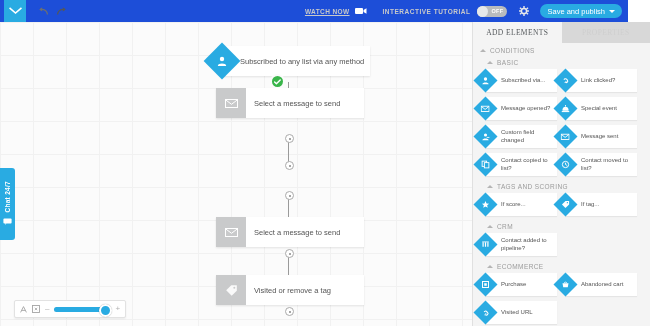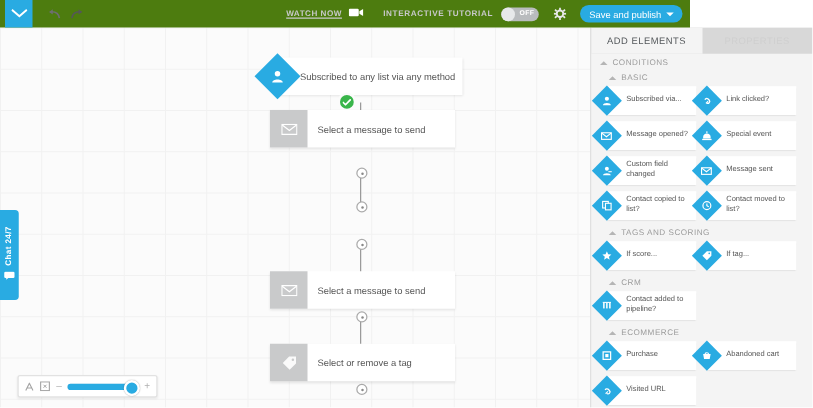--- a/index.html
+++ b/index.html
@@ -20,22 +20,22 @@
     width: 650px;
     height: 326px;
     position: relative;
     overflow: hidden;
   }
 
   
   .topbar {
     position: absolute;
     top: 0; left: 0;
-    width: 552px; height: 22px;
-    background: #4d7c0f;
+    width: 628px; height: 22px;
+    background: #1d4ed8;
     display: flex;
     align-items: center;
     z-index: 40;
   }
   .logo-box {
     width: 22px; height: 22px;
     background: #29abe2;
     display: flex;
     align-items: center;
     justify-content: center;
@@ -297,20 +297,21 @@
     top: 22px; right: 0;
     width: 177px; height: 304px;
     background: #f4f4f4;
     border-left: 1px solid #e0e0e0;
     overflow: hidden;
   }
   .sb-tabs {
     display: flex;
     height: 21px;
     background: #d8d8d8;
+    font-family: Liberation Serif, serif;
   }
   .sb-tab {
     flex: 1 1 50%;
     display: flex;
     align-items: center;
     justify-content: center;
     font-size: 7.5px;
     letter-spacing: .4px;
     color: #8e8e8e;
   }
@@ -506,21 +507,21 @@
         <span class="node-label">Select a message to send</span>
       </div>
 
       <div class="node" style="left:200px; top:253px;">
         <div class="node-icon-sq icon-gray">
           <svg width="13" height="13" viewBox="0 0 13 13">
               <path d="M1.2 6.3 L6.3 1.2 L11.8 1.2 L11.8 6.7 L6.7 11.8 Z" fill="#ffffff" opacity=".9"></path>
               <circle cx="9.3" cy="3.7" r="1" fill="#c9cacb"></circle>
             </svg>
         </div>
-        <span class="node-label">Select or remove a tag</span>
+        <span class="node-label">Visited or remove a tag</span>
       </div>
 
     </div>
 
     <div class="zoombar">
       <span class="zb-ico">
         <svg width="7" height="7" viewBox="0 0 7 7">
             <path d="M0.6 6.4 L3.5 0.6 L6.4 6.4 M1.7 4.4 L5.3 4.4" stroke="#a5a5a5" stroke-width=".9" fill="none"></path>
           </svg>
       </span>

